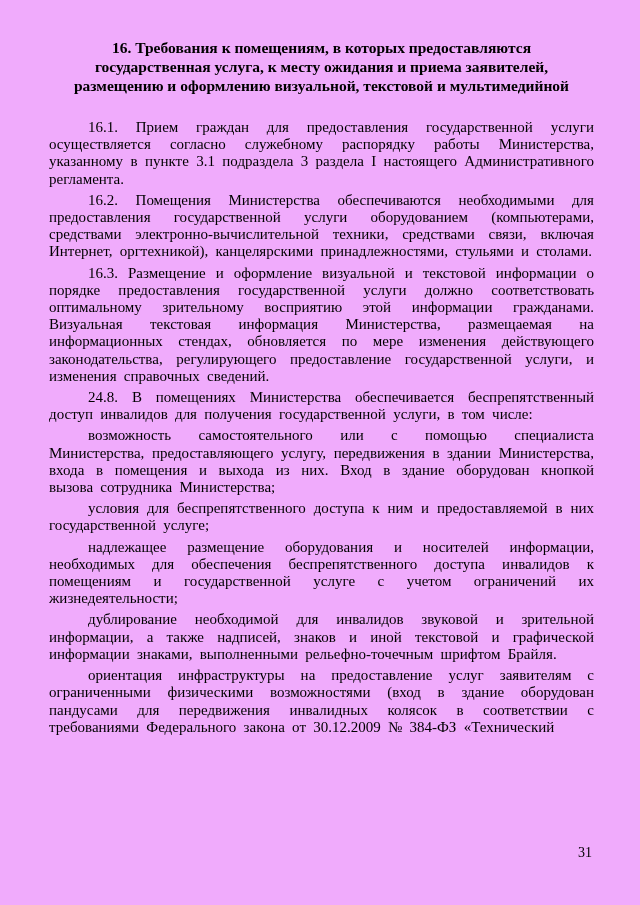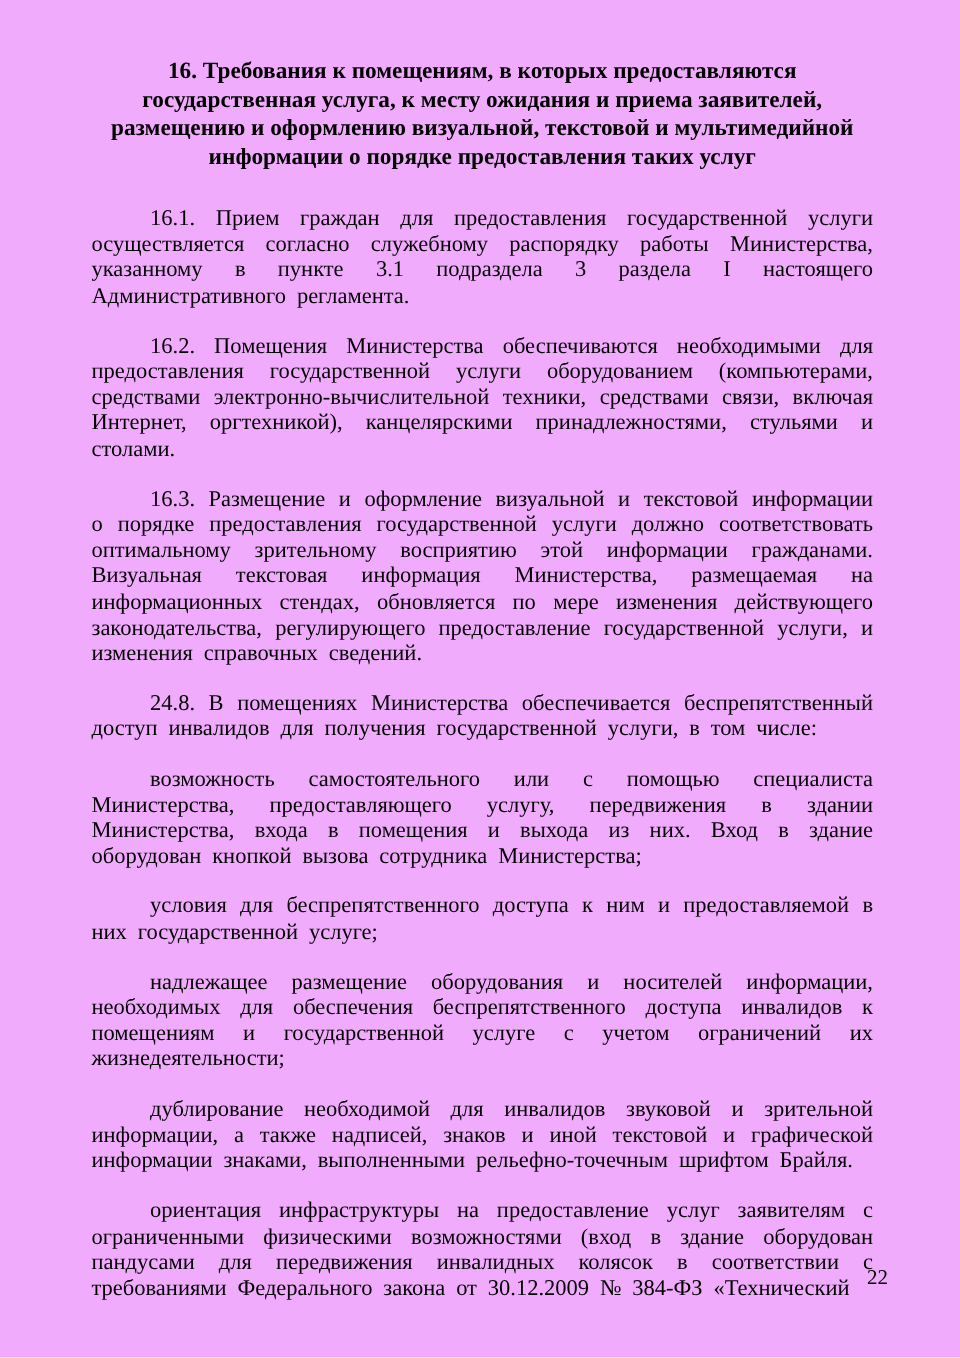--- a/index.html
+++ b/index.html
@@ -22,21 +22,21 @@
     margin: 0 0 24px 0;
     font-size: 15.5px;
     line-height: 19px;
     font-weight: bold;
     text-align: center;
   }
   .heading .hline {
     display: block;
   }
   .doc-body p {
-    margin: 16px;
+    margin: 4px;
     font-size: 15px;
     line-height: 17.2px;
     text-align: justify;
     text-align-last: left;
     text-indent: 39px;
     word-spacing: 3.5px;
   }
   .page-number {
     position: absolute;
     top: 845px;
@@ -48,30 +48,29 @@
 </style>
 </head>
 <body>
 
 <div class="page">
 
   <h1 class="heading">
     <span class="hline">16. Требования к помещениям, в которых предоставляются</span>
     <span class="hline">государственная услуга, к месту ожидания и приема заявителей,</span>
     <span class="hline">размещению и оформлению визуальной, текстовой и мультимедийной</span>
-    <span class="hline">информации о порядке предоставления таких услуг</span>
   </h1>
 
   <div class="doc-body">
     <p>16.1. Прием граждан для предоставления государственной услуги осуществляется согласно служебному распорядку работы Министерства, указанному в пункте 3.1 подраздела 3 раздела I настоящего Административного регламента.</p>
     <p>16.2. Помещения Министерства обеспечиваются необходимыми для предоставления государственной услуги оборудованием (компьютерами, средствами электронно-вычислительной техники, средствами связи, включая Интернет, оргтехникой), канцелярскими принадлежностями, стульями и столами.</p>
     <p>16.3. Размещение и оформление визуальной и текстовой информации о порядке предоставления государственной услуги должно соответствовать оптимальному зрительному восприятию этой информации гражданами. Визуальная текстовая информация Министерства, размещаемая на информационных стендах, обновляется по мере изменения действующего законодательства, регулирующего предоставление государственной услуги, и изменения справочных сведений.</p>
     <p>24.8. В помещениях Министерства обеспечивается беспрепятственный доступ инвалидов для получения государственной услуги, в том числе:</p>
     <p>возможность самостоятельного или с помощью специалиста Министерства, предоставляющего услугу, передвижения в здании Министерства, входа в помещения и выхода из них. Вход в здание оборудован кнопкой вызова сотрудника Министерства;</p>
     <p>условия для беспрепятственного доступа к ним и предоставляемой в них государственной услуге;</p>
     <p>надлежащее размещение оборудования и носителей информации, необходимых для обеспечения беспрепятственного доступа инвалидов к помещениям и государственной услуге с учетом ограничений их жизнедеятельности;</p>
     <p>дублирование необходимой для инвалидов звуковой и зрительной информации, а также надписей, знаков и иной текстовой и графической информации знаками, выполненными рельефно-точечным шрифтом Брайля.</p>
     <p>ориентация инфраструктуры на предоставление услуг заявителям с ограниченными физическими возможностями (вход в здание оборудован пандусами для передвижения инвалидных колясок в соответствии с требованиями Федерального закона от 30.12.2009 № 384-ФЗ «Технический</p>
   </div>
 
-  <div class="page-number">22</div>
+  <div class="page-number">31</div>
 
 </div>
 
 </body></html>

